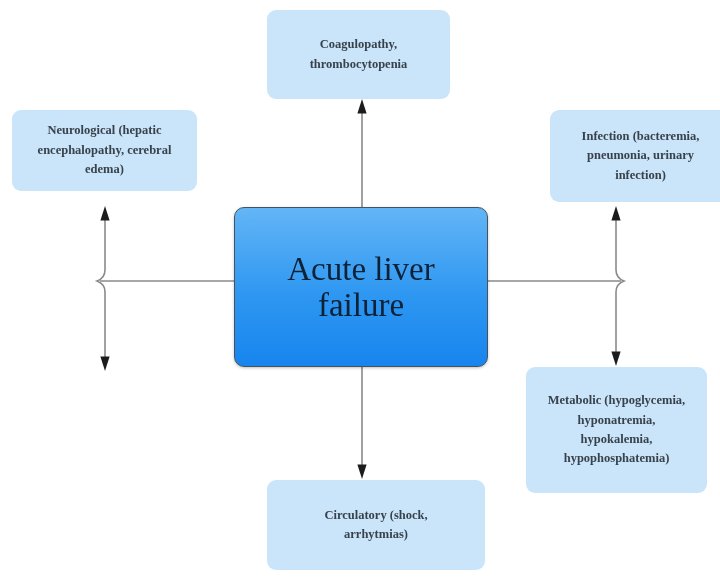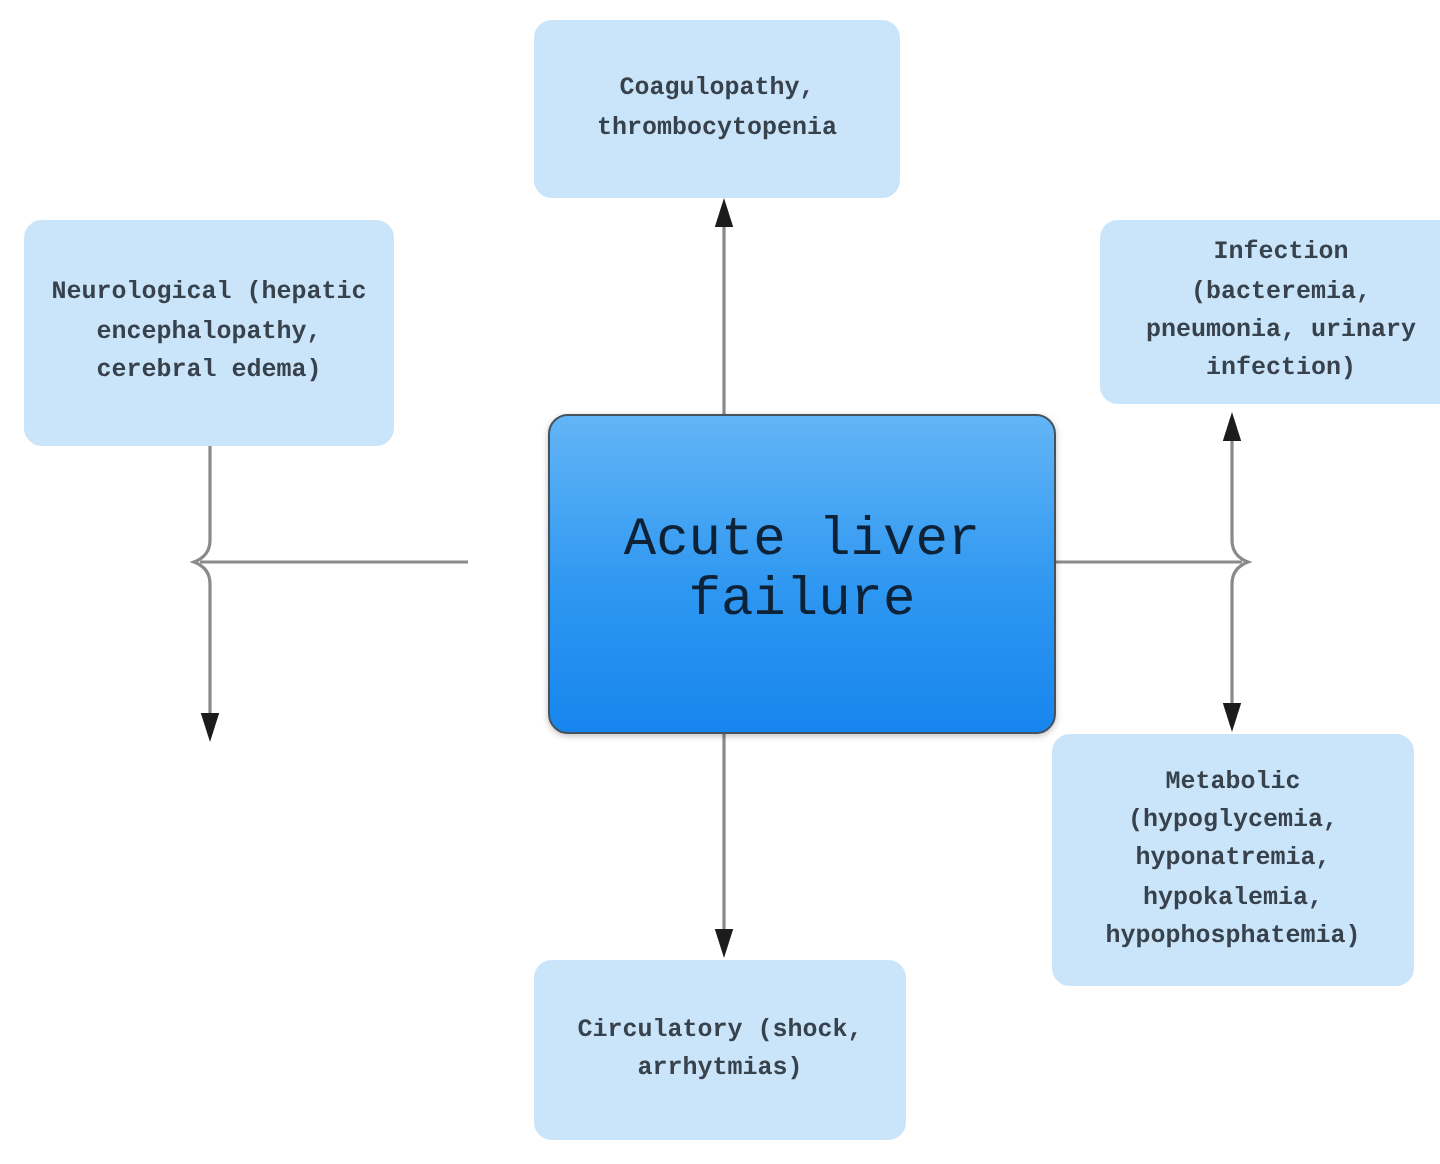--- a/index.html
+++ b/index.html
@@ -1,21 +1,21 @@
 <!DOCTYPE html>
 <html><head>
 <meta charset="utf-8">
 <style>
   html, body { margin: 0; padding: 0; background: #ffffff; }
   .canvas {
     position: relative;
     width: 720px;
     height: 582px;
     background: #ffffff;
-    font-family: Liberation Mono, monospace;
+    font-family: Liberation Serif, serif;
     overflow: hidden;
   }
   .connectors {
     position: absolute;
     left: 0; top: 0;
     width: 720px; height: 582px;
     pointer-events: none;
   }
   .node {
     position: absolute;
@@ -26,41 +26,40 @@
     justify-content: center;
     text-align: center;
     color: #38424c;
     font-size: 12.5px;
     font-weight: bold;
     line-height: 1.55;
   }
   .node .label { display: inline-block; }
   .node-top          { left: 267px; top:  10px; width: 183px; height: 89px; }
   .node-top .label   { max-width: 150px; }
-  .node-upper-left   { left:  12px; top: 110px; width: 185px; height: 113px; }
+  .node-upper-left   { left:  12px; top: 110px; width: 185px; height: 81px; }
   .node-upper-left .label { max-width: 172px; }
   .node-upper-right  { left: 550px; top: 110px; width: 181px; height: 92px; }
   .node-upper-right .label { max-width: 160px; }
   .node-lower-left   { left:  12px; top: 372px; width: 185px; height: 91px; }
   .node-lower-left .label { max-width: 160px; }
   .node-lower-right  { left: 526px; top: 367px; width: 181px; height: 126px; }
   .node-lower-right .label { max-width: 140px; }
-  .node-bottom       { left: 267px; top: 480px; width: 186px; height: 90px; }
+  .node-bottom       { left: 267px; top: 480px; width: 218px; height: 90px; }
   .node-bottom .label { max-width: 160px; }
   .node-center {
     left: 234px; top: 207px; width: 252px; height: 158px;
     background: linear-gradient(to bottom, #63b5f6 0%, #2e97f1 55%, #1785ee 100%);
     border: 1.5px solid #47535c;
     border-radius: 10px;
     box-shadow: 0 1px 3px rgba(0,0,0,0.25);
     color: #0d2137;
-    font-size: 27px;
+    font-size: 33px;
     font-weight: 500;
     line-height: 1.1;
-    margin-left: 40px;
   }
   .node-center .label { max-width: 240px; }
 </style>
 </head>
 <body>
 
 <div class="canvas">
 
   <svg class="connectors" viewBox="0 0 720 582" xmlns="http://www.w3.org/2000/svg">
     <g stroke="#8a8a8a" stroke-width="1.6" fill="none">

